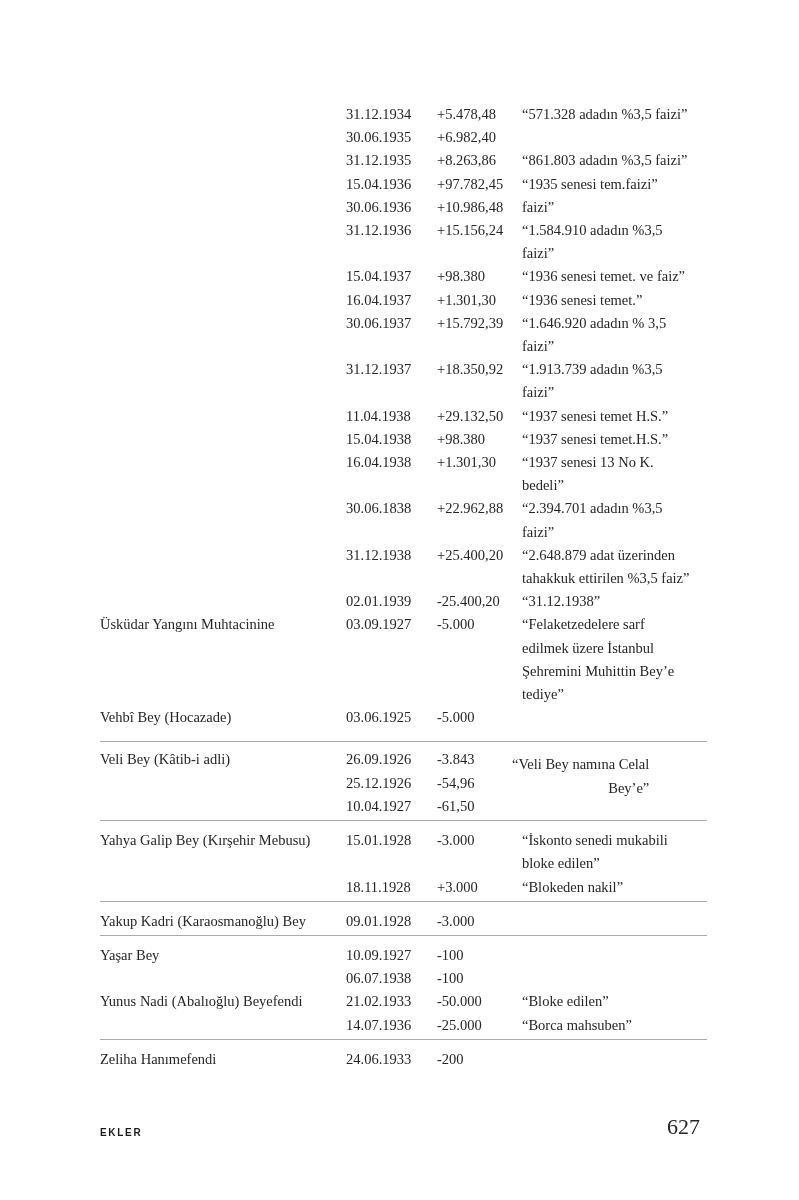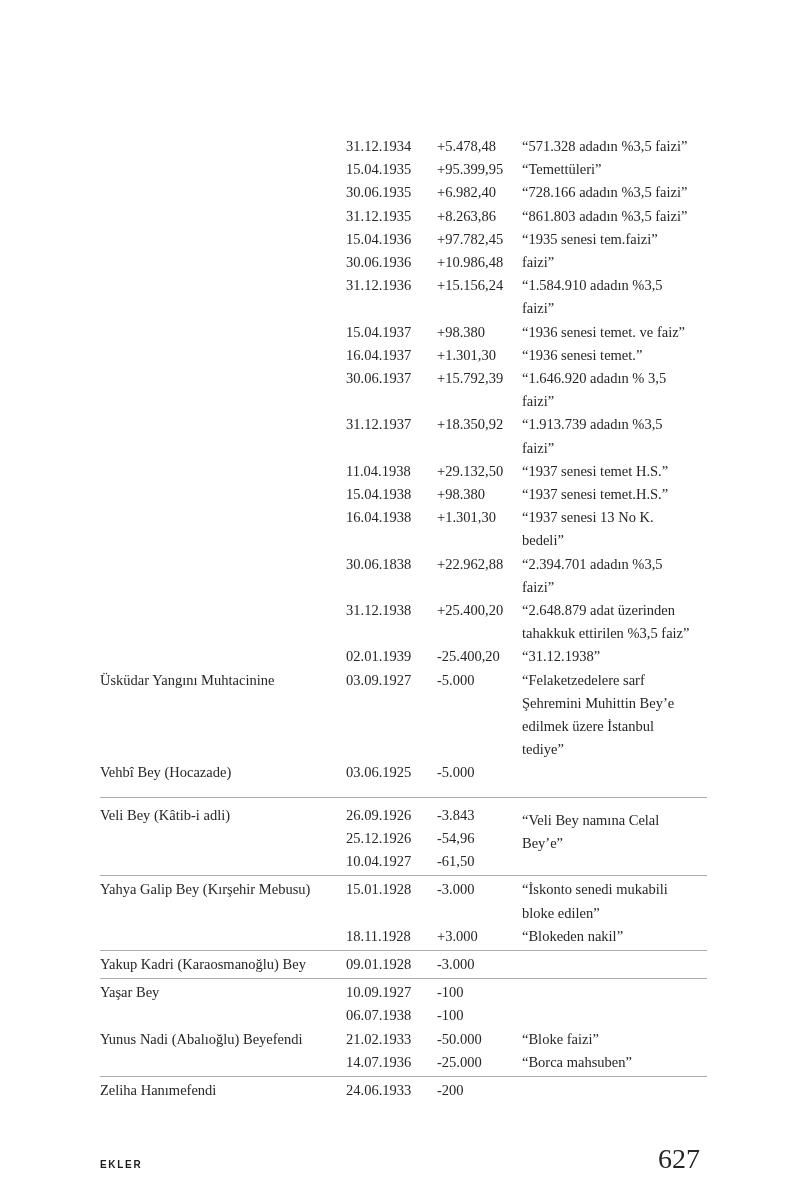--- a/index.html
+++ b/index.html
@@ -13,109 +13,98 @@
     position: relative;
     overflow: hidden;
     font-family: "Liberation Serif", "DejaVu Serif", serif;
     font-size: 14.5px;
     line-height: 23.2px;
     color: #262626;
   }
   .page {
     position: absolute;
     inset: 0;
-    margin-top: 32px;
   }
   .content {
     position: absolute;
     left: 100px;
     top: 103px;
     width: 607px;
   }
   .entry {
     position: relative;
   }
   .entry.rule-before {
     border-top: 1px solid #ababab;
     margin-top: 2px;
-    padding-top: 2px;
+    padding-top: 8px;
   }
   .entry.gap-before {
     margin-top: 12px;
     padding-top: 6px;
   }
   .tx-row {
     display: grid;
     grid-template-columns: 246px 91px 85px auto;
     align-items: start;
   }
   .cell {
     white-space: nowrap;
   }
   .desc-line {
     white-space: nowrap;
   }
   .group-desc {
     position: absolute;
-    left: 422px;
+    left: 412px;
     top: 0;
+    text-align: right;
   }
   .entry.gap-before .group-desc {
     top: 11px;
   }
   .footer-label {
     position: absolute;
     left: 100px;
     top: 1121px;
     font-family: "Liberation Sans", "DejaVu Sans", sans-serif;
     font-size: 10px;
     font-weight: bold;
     letter-spacing: 1.7px;
     color: #1c1c1c;
   }
   .page-number {
     position: absolute;
     left: 580px;
     top: 1112px;
     width: 120px;
     text-align: right;
-    font-size: 28px;
+    font-size: 22px;
     line-height: 30px;
     color: #262626;
   }
 </style>
 </head>
 <body>
 
 <div class="page">
   <div class="content" id="ledger">
       <div class="entry">
         <div class="tx-row">
           <div class="cell name"></div>
           <div class="cell date">31.12.1934</div>
           <div class="cell amount">+5.478,48</div>
           <div class="cell desc">
             <div class="desc-line">“571.328 adadın %3,5 faizi”</div>
           </div>
         </div>
         <div class="tx-row">
           <div class="cell name"></div>
-          <div class="cell date">15.04.1935</div>
-          <div class="cell amount">+95.399,95</div>
-          <div class="cell desc">
-            <div class="desc-line">“Temettüleri”</div>
-          </div>
-        </div>
-        <div class="tx-row">
-          <div class="cell name"></div>
           <div class="cell date">30.06.1935</div>
           <div class="cell amount">+6.982,40</div>
-          <div class="cell desc">
-            <div class="desc-line">“728.166 adadın %3,5 faizi”</div>
-          </div>
         </div>
         <div class="tx-row">
           <div class="cell name"></div>
           <div class="cell date">31.12.1935</div>
           <div class="cell amount">+8.263,86</div>
           <div class="cell desc">
             <div class="desc-line">“861.803 adadın %3,5 faizi”</div>
           </div>
         </div>
         <div class="tx-row">
@@ -229,22 +218,22 @@
           </div>
         </div>
       </div>
       <div class="entry">
         <div class="tx-row">
           <div class="cell name">Üsküdar Yangını Muhtacinine</div>
           <div class="cell date">03.09.1927</div>
           <div class="cell amount">-5.000</div>
           <div class="cell desc">
             <div class="desc-line">“Felaketzedelere sarf</div>
+            <div class="desc-line">edilmek üzere İstanbul</div>
             <div class="desc-line">Şehremini Muhittin Bey’e</div>
-            <div class="desc-line">edilmek üzere İstanbul</div>
             <div class="desc-line">tediye”</div>
           </div>
         </div>
       </div>
       <div class="entry">
         <div class="tx-row">
           <div class="cell name">Vehbî Bey (Hocazade)</div>
           <div class="cell date">03.06.1925</div>
           <div class="cell amount">-5.000</div>
           <div class="cell desc"></div>
@@ -314,21 +303,21 @@
           <div class="cell amount">-100</div>
           <div class="cell desc"></div>
         </div>
       </div>
       <div class="entry">
         <div class="tx-row">
           <div class="cell name">Yunus Nadi (Abalıoğlu) Beyefendi</div>
           <div class="cell date">21.02.1933</div>
           <div class="cell amount">-50.000</div>
           <div class="cell desc">
-            <div class="desc-line">“Bloke faizi”</div>
+            <div class="desc-line">“Bloke edilen”</div>
           </div>
         </div>
         <div class="tx-row">
           <div class="cell name"></div>
           <div class="cell date">14.07.1936</div>
           <div class="cell amount">-25.000</div>
           <div class="cell desc">
             <div class="desc-line">“Borca mahsuben”</div>
           </div>
         </div>

